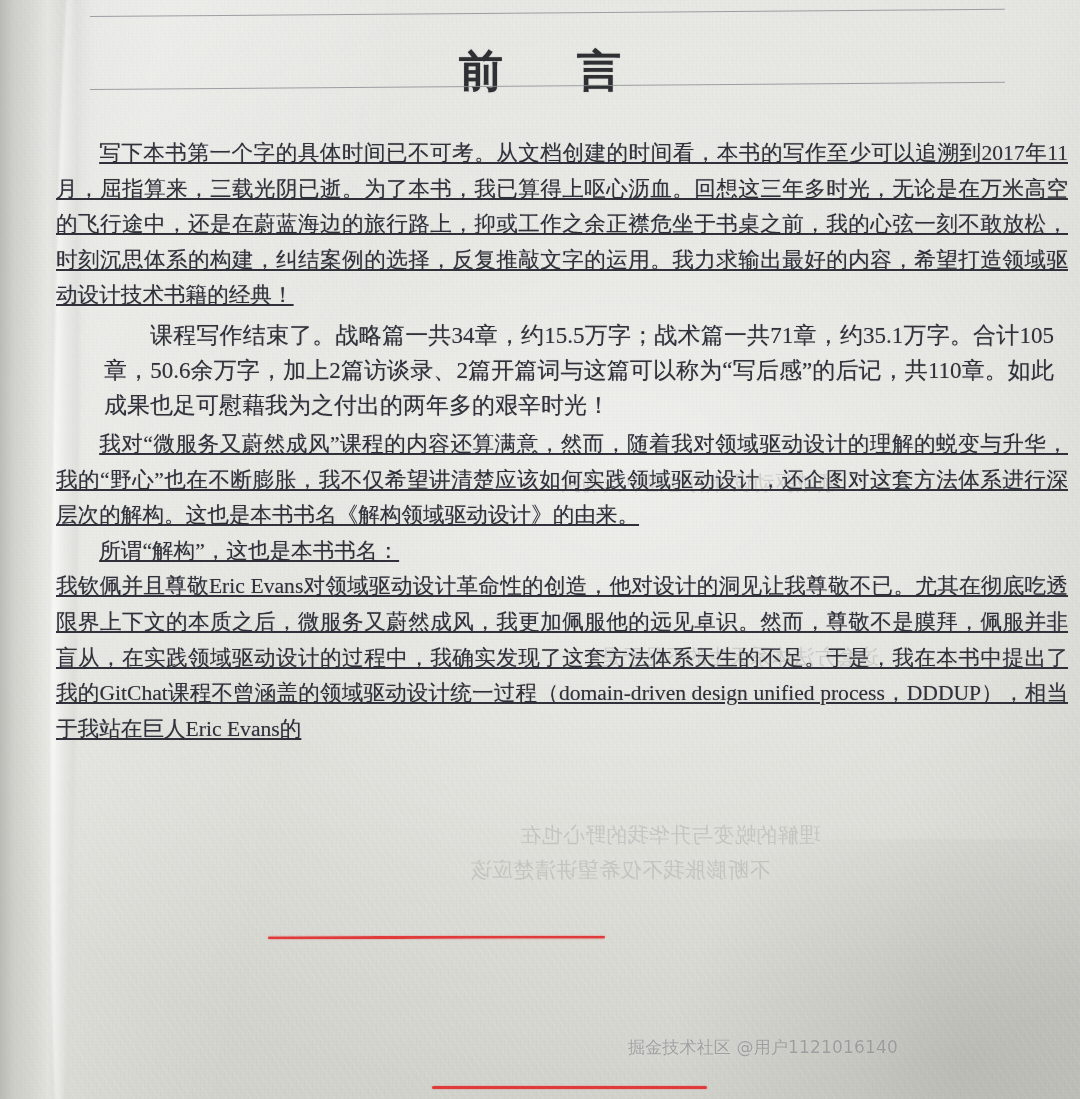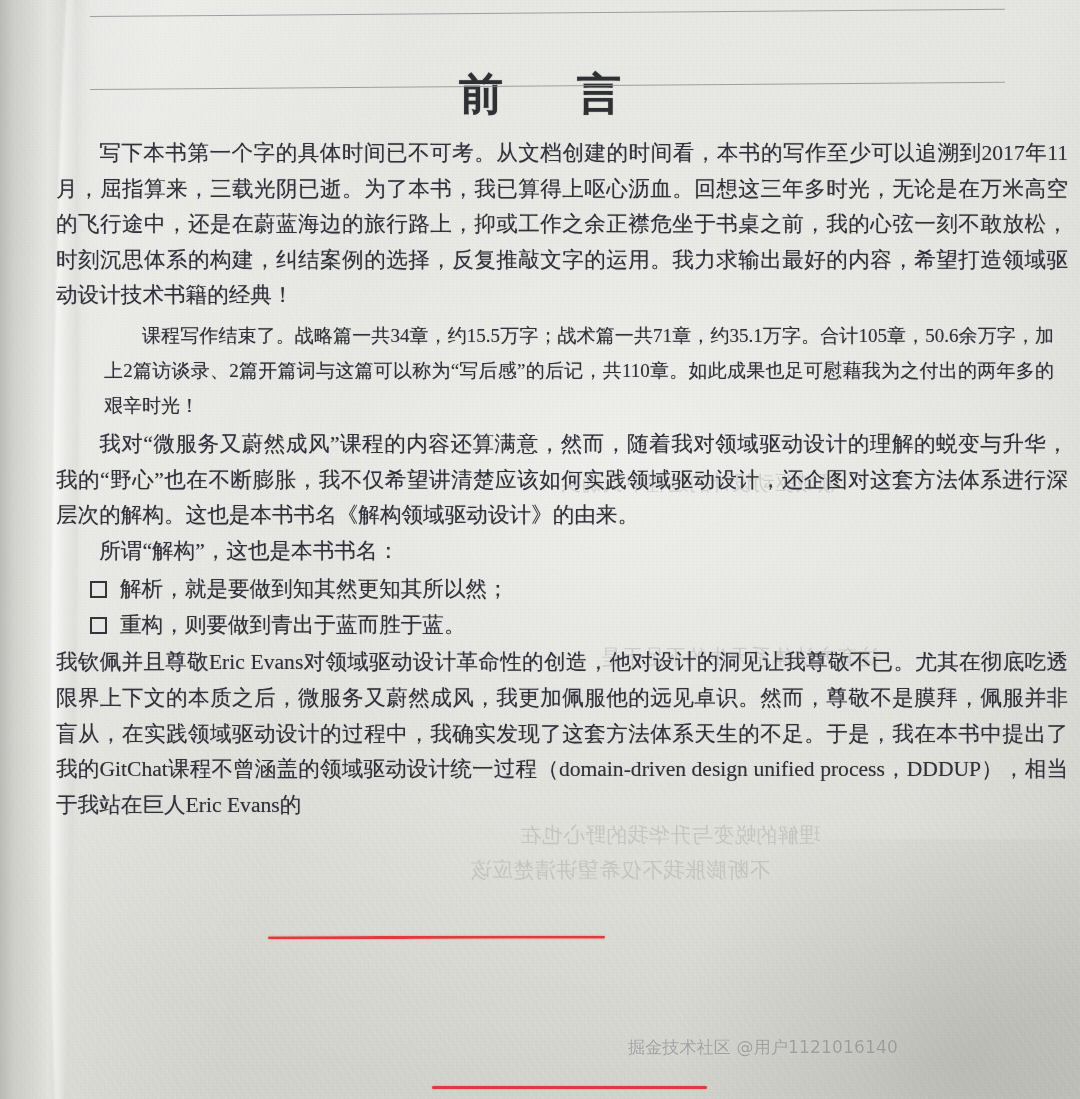--- a/index.html
+++ b/index.html
@@ -76,21 +76,21 @@
   .rule{
     position:absolute;left:90px;width:915px;height:0;
     border-top:1.6px solid #8f9095;
     transform-origin:left center;
     opacity:.85;
   }
   #rule-top{top:16px;transform:rotate(-.45deg);}
   #rule-bottom{top:89px;transform:rotate(-.45deg);}
 
   #title{
-    position:absolute;left:0;right:0;top:36px;
+    position:absolute;left:0;right:0;top:13px;
     text-align:center;
     font-family:"DejaVu Serif","Liberation Serif",serif;
     font-size:44px;
     font-weight:700;
     letter-spacing:.34em;
     color:#2f3034;
     text-indent:.34em;
     text-shadow:0 0 1.1px rgba(60,60,62,.55);
   }
 
@@ -98,29 +98,29 @@
     position:absolute;left:56px;top:136px;width:1012px;
     color:#30313a;
     font-size:21.6px;
     line-height:35.6px;
     text-align:justify;
     text-justify:inter-ideograph;
     text-shadow:0 0 .9px rgba(60,62,70,.45);
   }
 
   p{margin:0;}
-  .para{text-indent:2em;}
+  .para{text-indent:2em;text-decoration:underline;}
   .para.noindent{text-indent:0;}
 
   .quote{
     margin:4px 0 4px 0;
     padding-left:48px;
     padding-right:14px;
     text-indent:2em;
-    font-size:19px;
+    font-size:23px;
     line-height:35px;
   }
 
   ul.marks{
     list-style:none;
     margin:2px 0 2px 0;
     padding:0 0 0 34px;
   }
   ul.marks li{
     position:relative;
@@ -200,30 +200,20 @@
     <p class="para">写下本书第一个字的具体时间已不可考。从文档创建的时间看，本书的写作至少可以追溯到2017年11月，屈指算来，三载光阴已逝。为了本书，我已算得上呕心沥血。回想这三年多时光，无论是在万米高空的飞行途中，还是在蔚蓝海边的旅行路上，抑或工作之余正襟危坐于书桌之前，我的心弦一刻不敢放松，时刻沉思体系的构建，纠结案例的选择，反复推敲文字的运用。我力求输出最好的内容，希望打造领域驱动设计技术书籍的经典！</p>
 
 
 
     <p class="quote">课程写作结束了。战略篇一共34章，约15.5万字；战术篇一共71章，约35.1万字。合计105章，50.6余万字，加上2篇访谈录、2篇开篇词与这篇可以称为“写后感”的后记，共110章。如此成果也足可慰藉我为之付出的两年多的艰辛时光！</p>
 
     <p class="para">我对“微服务又蔚然成风”课程的内容还算满意，然而，随着我对领域驱动设计的理解的蜕变与升华，我的“野心”也在不断膨胀，我不仅希望讲清楚应该如何实践领域驱动设计，还企图对这套方法体系进行深层次的解构。这也是本书书名《解构领域驱动设计》的由来。</p>
 
     <p class="para">所谓“解构”，这也是本书书名：</p>
 
-    <ul class="marks">
-      <li>
-        <span class="sq"></span>
-        <span>解析，就是要做到知其然更知其所以然；</span>
-      </li>
-      <li>
-        <span class="sq"></span>
-        <span>重构，则要做到青出于蓝而胜于蓝。</span>
-      </li>
-    </ul>
 
     <p class="para noindent">我钦佩并且尊敬Eric Evans对领域驱动设计革命性的创造，他对设计的洞见让我尊敬不已。尤其在彻底吃透限界上下文的本质之后，微服务又蔚然成风，我更加佩服他的远见卓识。然而，尊敬不是膜拜，佩服并非盲从，在实践领域驱动设计的过程中，我确实发现了这套方法体系天生的不足。于是，我在本书中提出了我的GitChat课程不曾涵盖的领域驱动设计统一过程（domain-driven design unified process，DDDUP），相当于我站在巨人Eric Evans的</p>
 
   </div>
 
   <div class="redline" id="redline-1"></div>
   <div class="redline" id="redline-2"></div>
 
   <div id="watermark">掘金技术社区 @用户1121016140</div>
 

